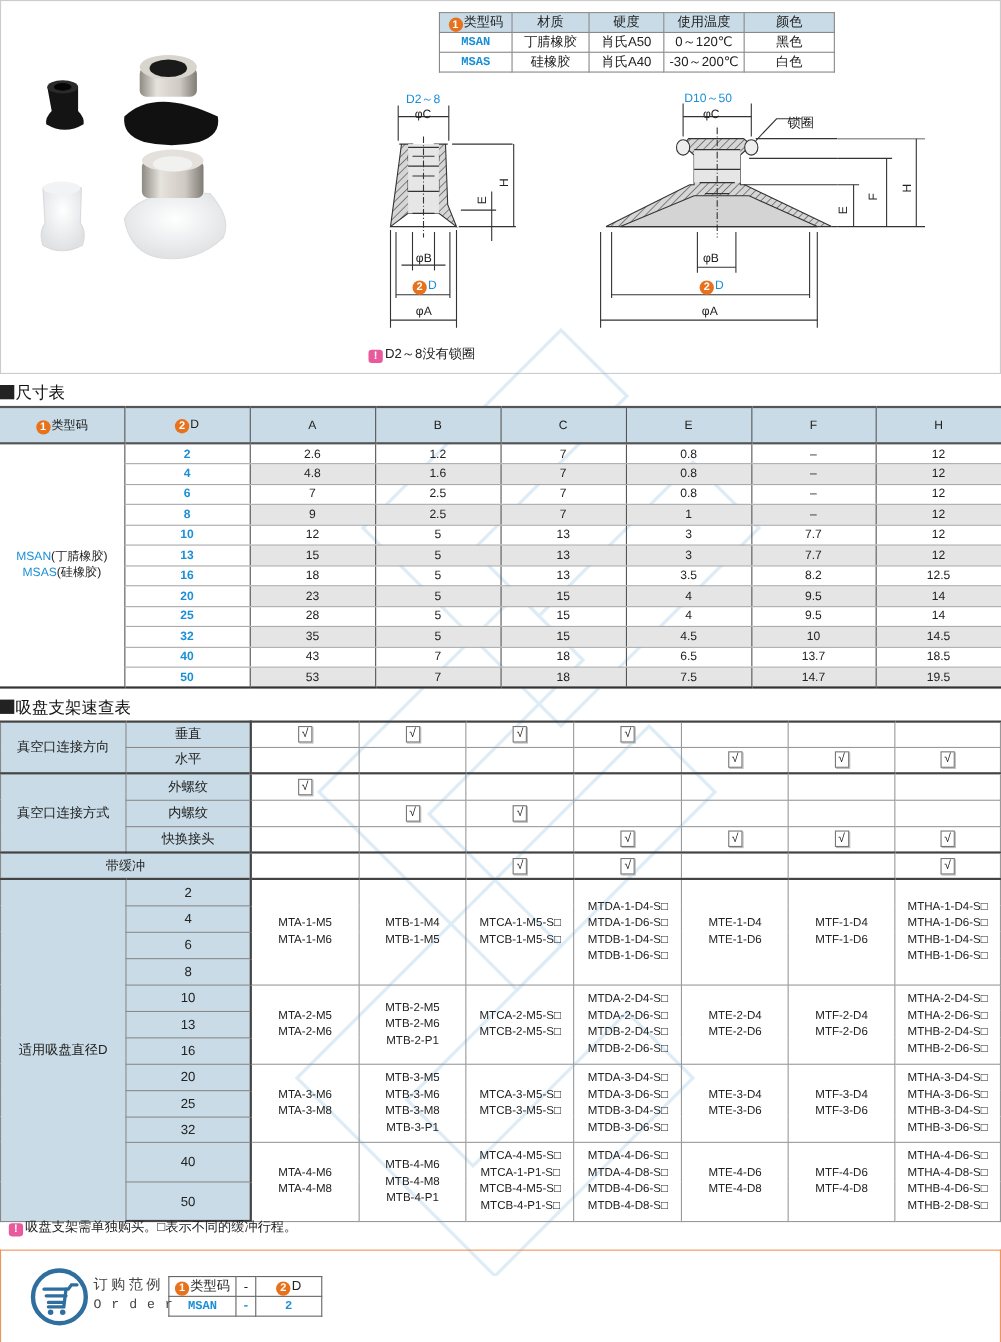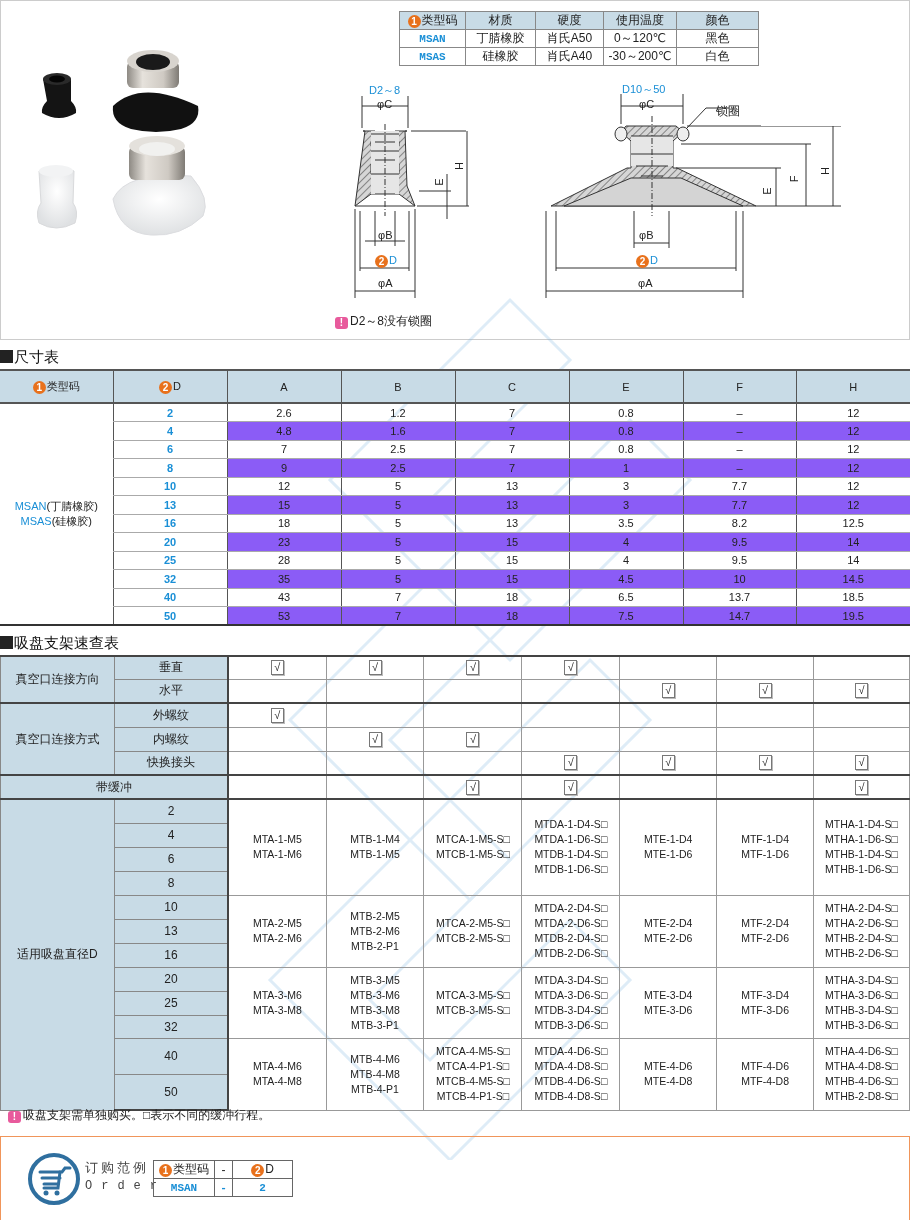--- a/index.html
+++ b/index.html
@@ -21,21 +21,21 @@
   
   .section-title { position: absolute; left: 0; font-size: 15px; font-weight: normal; color: #111; }
   .section-title .sq { display: inline-block; width: 13px; height: 13px; background: #222; margin-right: 1px; vertical-align: -1px; }
 
   
   #size-table { position: absolute; left: 0; top: 369px; width: 910px; border-collapse: collapse; font-size: 11px; }
   #size-table th { background: #c8dbe6; height: 33px; font-weight: normal; border-left: 1px solid #555; border-top: 2px solid #555; border-bottom: 2px solid #555; font-family: "Liberation Sans", sans-serif; font-size: 11px; }
   #size-table th:first-child { border-left: none; }
   #size-table td { height: 18.5px; text-align: center; border-left: 1px solid #555; border-bottom: 1px solid #aaa; padding: 0; }
   #size-table td.dval { color: #1a8fd6; font-weight: bold; }
-  #size-table tr.alt td.val { background: #8b5cf6; }
+  #size-table tr.alt td.val { background: #e5e5e5; }
   #size-table tr:last-child td { border-bottom: 2px solid #333; }
   #size-table td.type-cell { border-left: none; border-bottom: 2px solid #333; font-size: 11px; line-height: 15px; }
 
   
   #bracket-table { position: absolute; left: 0; top: 655px; width: 910px; border-collapse: collapse; font-size: 11px; }
   #bracket-table td { border: 1px solid #999; text-align: center; padding: 0; }
   #bracket-table td.lbl { background: #c8dbe6; border-color: #888; font-size: 12px; }
   #bracket-table td.lbl-strong { border-right: 2px solid #444; }
   .chk { display: inline-block; width: 13px; height: 15px; border: 1px solid #777; font-size: 11px; line-height: 13px; text-align: center; background: #fff; box-shadow: 1px 1px 0 #bbb; }
   #bracket-table td.models { font-family: Liberation Sans, sans-serif; font-size: 10.5px; line-height: 15px; color: #222; }
@@ -579,21 +579,21 @@
           <div>MTA-4-M6</div>
           <div>MTA-4-M8</div>
         </td>
         <td class="models" rowspan="2">
           <div>MTB-4-M6</div>
           <div>MTB-4-M8</div>
           <div>MTB-4-P1</div>
         </td>
         <td class="models" rowspan="2">
           <div>MTCA-4-M5-S□</div>
-          <div>MTCA-4-P1-S□</div>
+          <div>MTCA-1-P1-S□</div>
           <div>MTCB-4-M5-S□</div>
           <div>MTCB-4-P1-S□</div>
         </td>
         <td class="models" rowspan="2">
           <div>MTDA-4-D6-S□</div>
           <div>MTDA-4-D8-S□</div>
           <div>MTDB-4-D6-S□</div>
           <div>MTDB-4-D8-S□</div>
         </td>
         <td class="models" rowspan="2">

